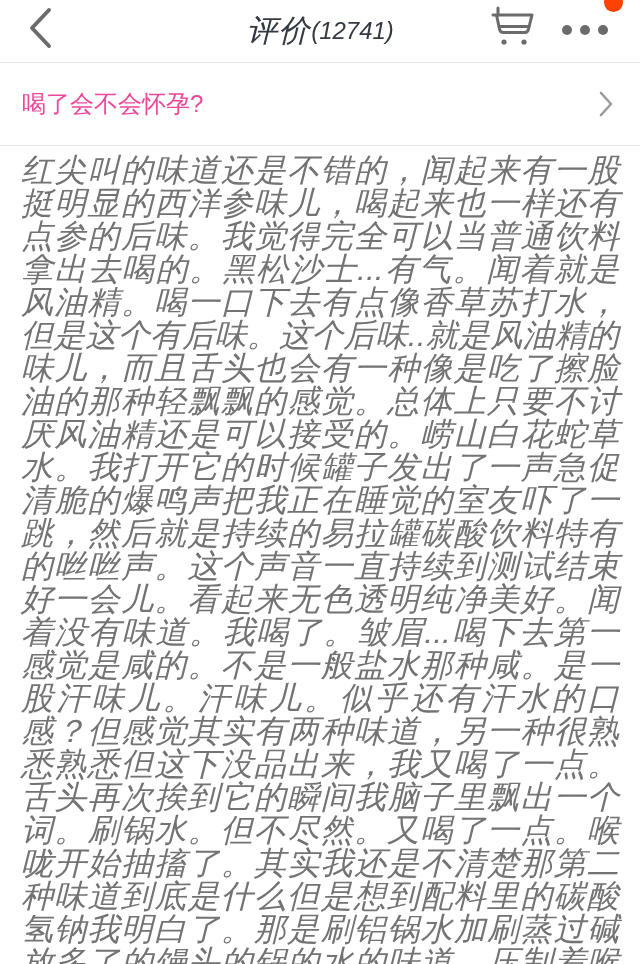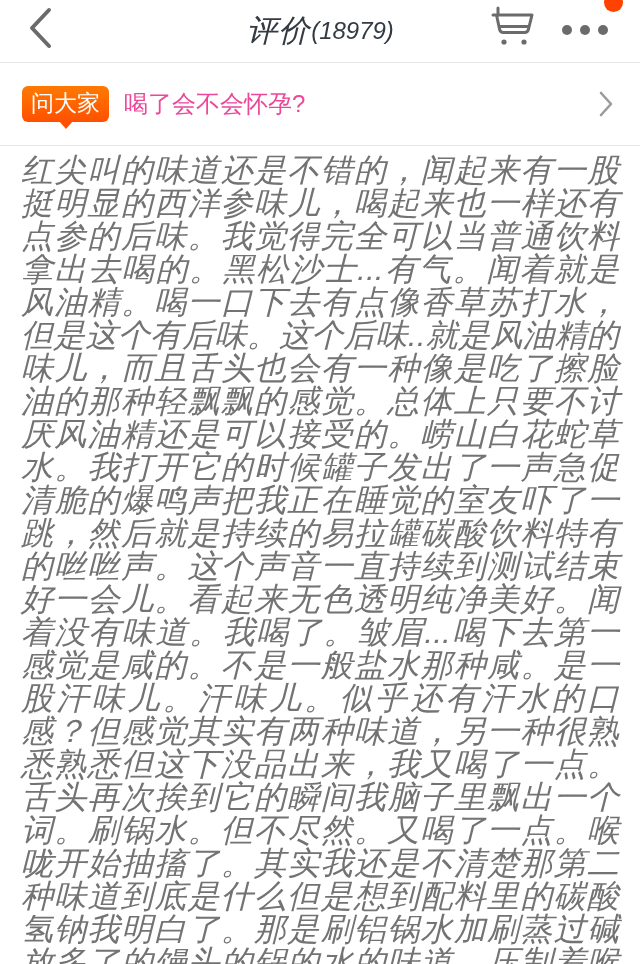--- a/index.html
+++ b/index.html
@@ -70,21 +70,21 @@
 <div class="header">
   <div class="back-btn">
     <span>
       <svg width="26" height="42" viewBox="0 0 26 42" fill="none">
         <polyline points="22,3 5,21 22,39" stroke="#6b6b6b" stroke-width="4" stroke-linecap="round" stroke-linejoin="round"></polyline>
       </svg>
     </span>
   </div>
   <div class="title-wrap">
     <span class="title-main">评价</span>
-      <span class="title-count">(18979)</span>
+      <span class="title-count">(12741)</span>
   </div>
   <div class="cart-btn">
     <span>
       <svg width="48" height="44" viewBox="0 0 48 44" fill="none" stroke="#6b6b6b" stroke-width="3" stroke-linecap="round" stroke-linejoin="round">
         <path d="M11 3 L11 10"></path>
         <path d="M6 10 H45 L41.5 24 Q41 27.5 37.5 27.5 H16.5 Q13 27.5 12.5 24 L9.5 10"></path>
         <path d="M13.5 21.5 H40.5"></path>
         <circle cx="17" cy="37" r="2.6" fill="#6b6b6b" stroke="none"></circle>
         <circle cx="37" cy="37" r="2.6" fill="#6b6b6b" stroke="none"></circle>
       </svg>
@@ -94,21 +94,20 @@
     <span style="display:flex;gap:8px;">
       <i style="display:block;width:10px;height:10px;border-radius:50%;background:#6b6b6b;"></i>
       <i style="display:block;width:10px;height:10px;border-radius:50%;background:#6b6b6b;"></i>
       <i style="display:block;width:10px;height:10px;border-radius:50%;background:#6b6b6b;"></i>
     </span>
   </div>
   <div class="notif-dot"></div>
 </div>
 
 <div class="ask-row">
-  <span class="ask-badge">问大家</span>
   <span class="ask-question">喝了会不会怀孕?</span>
   <span class="ask-chevron">
     <svg width="16" height="28" viewBox="0 0 16 28" fill="none">
       <polyline points="3,3 13,14 3,25" stroke="#9b9b9b" stroke-width="2.6" stroke-linecap="round" stroke-linejoin="round"></polyline>
     </svg>
   </span>
 </div>
 
 <div class="review">红尖叫的味道还是不错的，闻起来有一股挺明显的西洋参味儿，喝起来也一样还有点参的后味。我觉得完全可以当普通饮料拿出去喝的。黑松沙士...有气。闻着就是风油精。喝一口下去有点像香草苏打水，但是这个有后味。这个后味..就是风油精的味儿，而且舌头也会有一种像是吃了擦脸油的那种轻飘飘的感觉。总体上只要不讨厌风油精还是可以接受的。崂山白花蛇草水。我打开它的时候罐子发出了一声急促清脆的爆鸣声把我正在睡觉的室友吓了一跳，然后就是持续的易拉罐碳酸饮料特有的咝咝声。这个声音一直持续到测试结束好一会儿。看起来无色透明纯净美好。闻着没有味道。我喝了。皱眉...喝下去第一感觉是咸的。不是一般盐水那种咸。是一股汗味儿。汗味儿。似乎还有汗水的口感？但感觉其实有两种味道，另一种很熟悉熟悉但这下没品出来，我又喝了一点。舌头再次挨到它的瞬间我脑子里飘出一个词。刷锅水。但不尽然。又喝了一点。喉咙开始抽搐了。其实我还是不清楚那第二种味道到底是什么但是想到配料里的碳酸氢钠我明白了。那是刷铝锅水加刷蒸过碱放多了的馒头的锅的水的味道。压制着喉咙。咝咝声还在持续。突然三个饮料味道同时涌上脑门。 喝口红尖叫冷静冷静，很好。</div>
 

